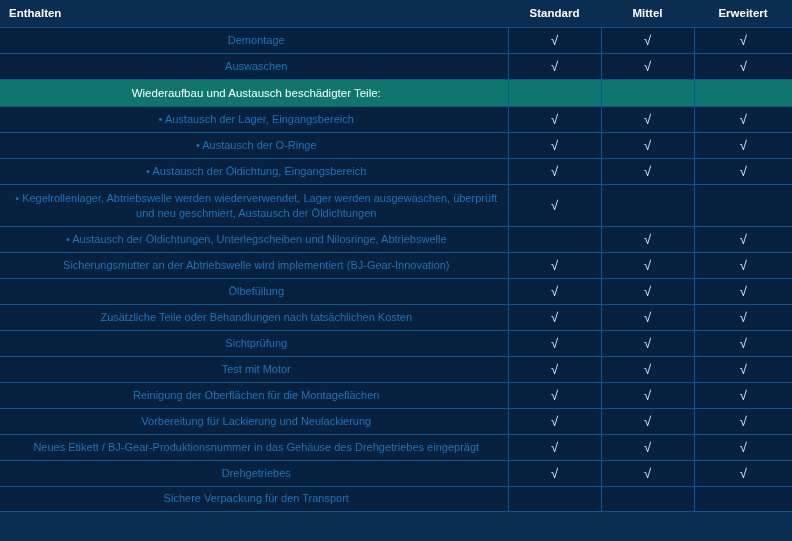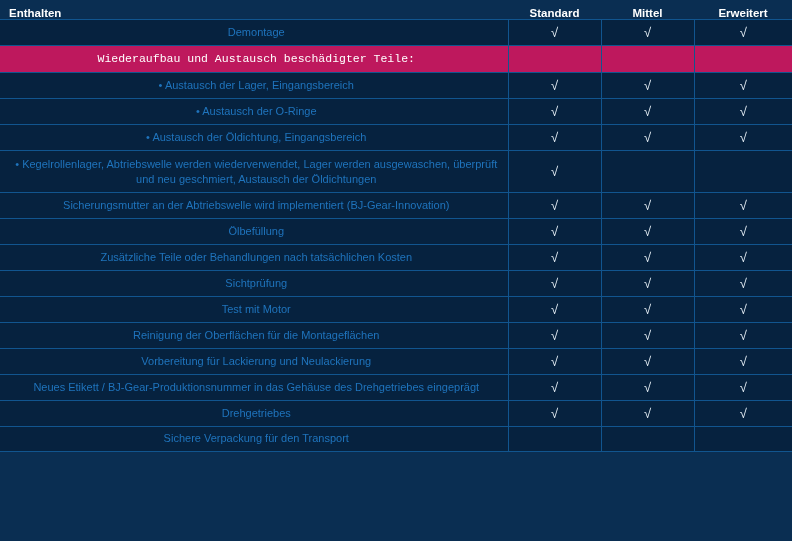--- a/index.html
+++ b/index.html
@@ -27,21 +27,21 @@
   table.spec-table col.c-std { width: 93px; }
   table.spec-table col.c-mid { width: 93px; }
   table.spec-table col.c-ext { width: 98px; }
 
   thead th {
     background: #0a2e52;
     color: #ffffff;
     font-size: 11.5px;
     font-weight: bold;
     text-align: center;
-    padding: 7px 4px 0 4px;
+    padding: 7px 4px 8px 4px;
     border-bottom: 1px solid #11558f;
     vertical-align: middle;
   }
   thead th.feature-head {
     text-align: left;
     padding-left: 9px;
   }
 
   tbody td {
     background: #06223f;
@@ -57,27 +57,26 @@
     padding-left: 9px;
     color: #1f74bd;
   }
   tbody td.mark {
     text-align: center;
     color: #cfe3f2;
     font-size: 12px;
     border-left: 1px solid #11558f;
   }
   tbody tr.section td {
-    background: #be185d;
+    background: #0f766e;
     color: #ffffff;
     font-size: 11.5px;
     padding-top: 6px;
     padding-bottom: 6px;
     border-bottom: 1px solid #11558f;
-    font-family: Liberation Mono, monospace;
   }
   tbody tr.section td.mark { border-left: 1px solid #11558f; }
 
   tbody td.feature.multiline {
     line-height: 1.3;
     padding-top: 6px;
     padding-bottom: 6px;
   }
   .check {
     display: inline-block;
@@ -107,20 +106,26 @@
         <th>Erweitert</th>
       </tr>
     </thead>
     <tbody id="table-body">
         <tr class="item">
           <td class="feature">Demontage</td>
           <td class="mark"><span class="check">√</span></td>
           <td class="mark"><span class="check">√</span></td>
           <td class="mark"><span class="check">√</span></td>
         </tr>
+        <tr class="item">
+          <td class="feature">Auswaschen</td>
+          <td class="mark"><span class="check">√</span></td>
+          <td class="mark"><span class="check">√</span></td>
+          <td class="mark"><span class="check">√</span></td>
+        </tr>
         <tr class="section">
           <td class="feature">Wiederaufbau und Austausch beschädigter Teile:</td>
           <td class="mark"><span class="empty"></span></td>
           <td class="mark"><span class="empty"></span></td>
           <td class="mark"><span class="empty"></span></td>
         </tr>
         <tr class="item">
           <td class="feature">• Austausch der Lager, Eingangsbereich</td>
           <td class="mark"><span class="check">√</span></td>
           <td class="mark"><span class="check">√</span></td>
@@ -136,20 +141,26 @@
           <td class="feature">• Austausch der Öldichtung, Eingangsbereich</td>
           <td class="mark"><span class="check">√</span></td>
           <td class="mark"><span class="check">√</span></td>
           <td class="mark"><span class="check">√</span></td>
         </tr>
         <tr class="item">
           <td class="feature multiline">• Kegelrollenlager, Abtriebswelle werden wiederverwendet, Lager werden ausgewaschen, überprüft und neu geschmiert, Austausch der Öldichtungen</td>
           <td class="mark"><span class="check">√</span></td>
           <td class="mark"><span class="empty"></span></td>
           <td class="mark"><span class="empty"></span></td>
+        </tr>
+        <tr class="item">
+          <td class="feature">• Austausch der Öldichtungen, Unterlegscheiben und Nilosringe, Abtriebswelle</td>
+          <td class="mark"><span class="empty"></span></td>
+          <td class="mark"><span class="check">√</span></td>
+          <td class="mark"><span class="check">√</span></td>
         </tr>
         <tr class="item">
           <td class="feature">Sicherungsmutter an der Abtriebswelle wird implementiert (BJ-Gear-Innovation)</td>
           <td class="mark"><span class="check">√</span></td>
           <td class="mark"><span class="check">√</span></td>
           <td class="mark"><span class="check">√</span></td>
         </tr>
         <tr class="item">
           <td class="feature">Ölbefüllung</td>
           <td class="mark"><span class="check">√</span></td>

